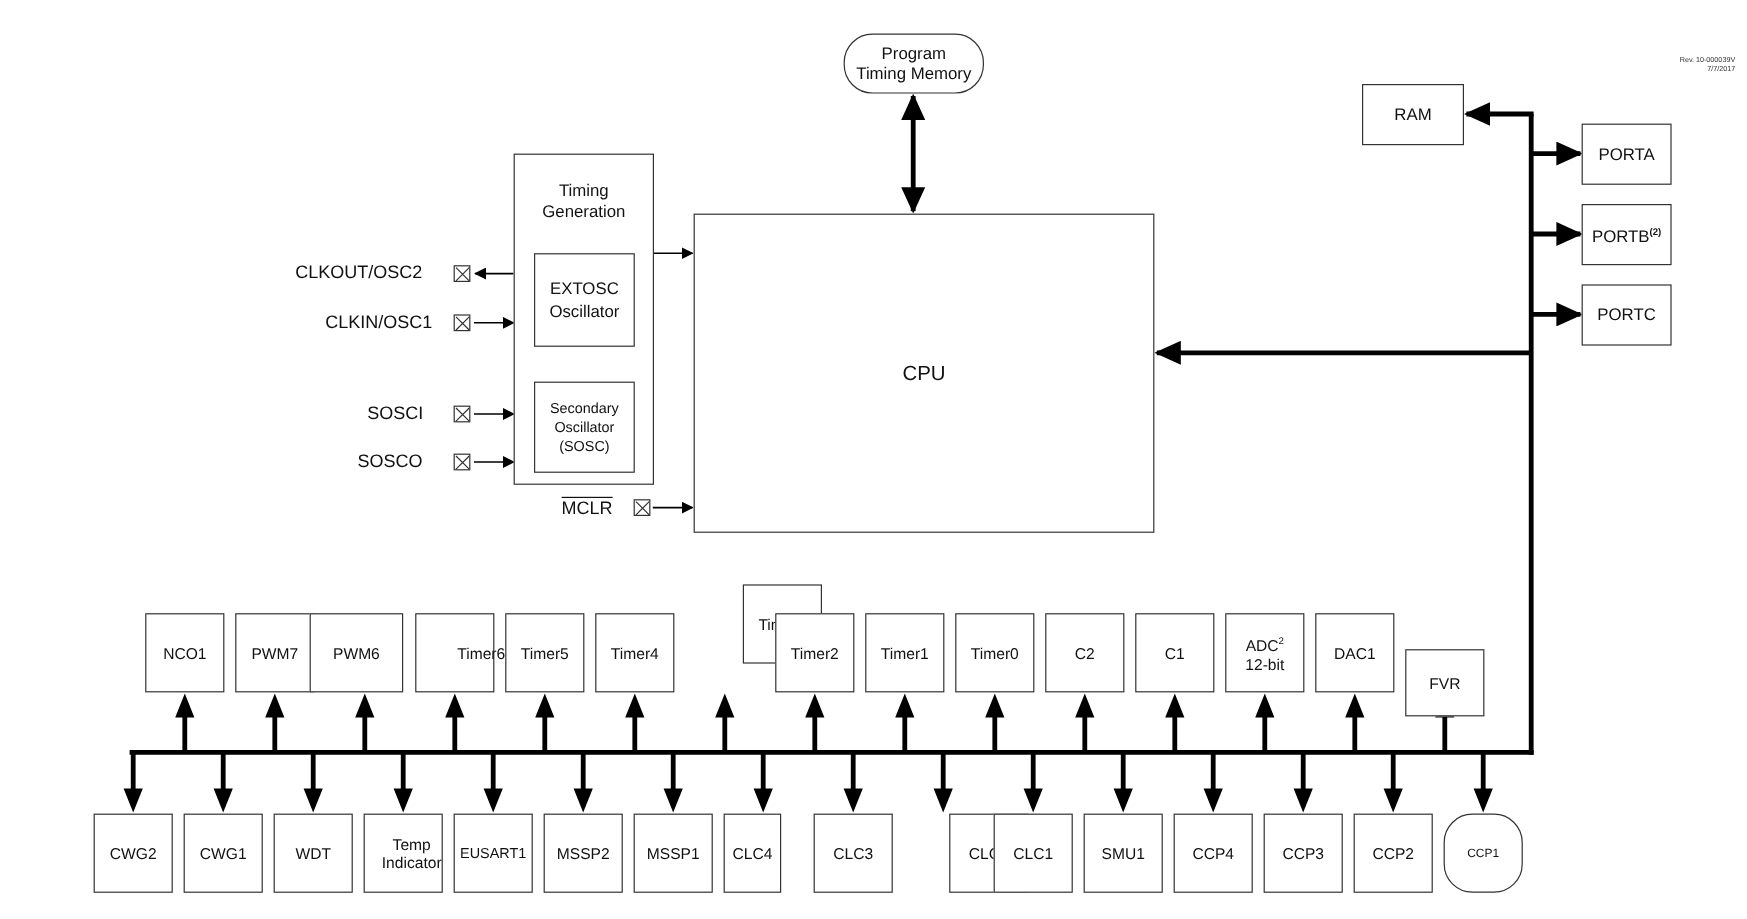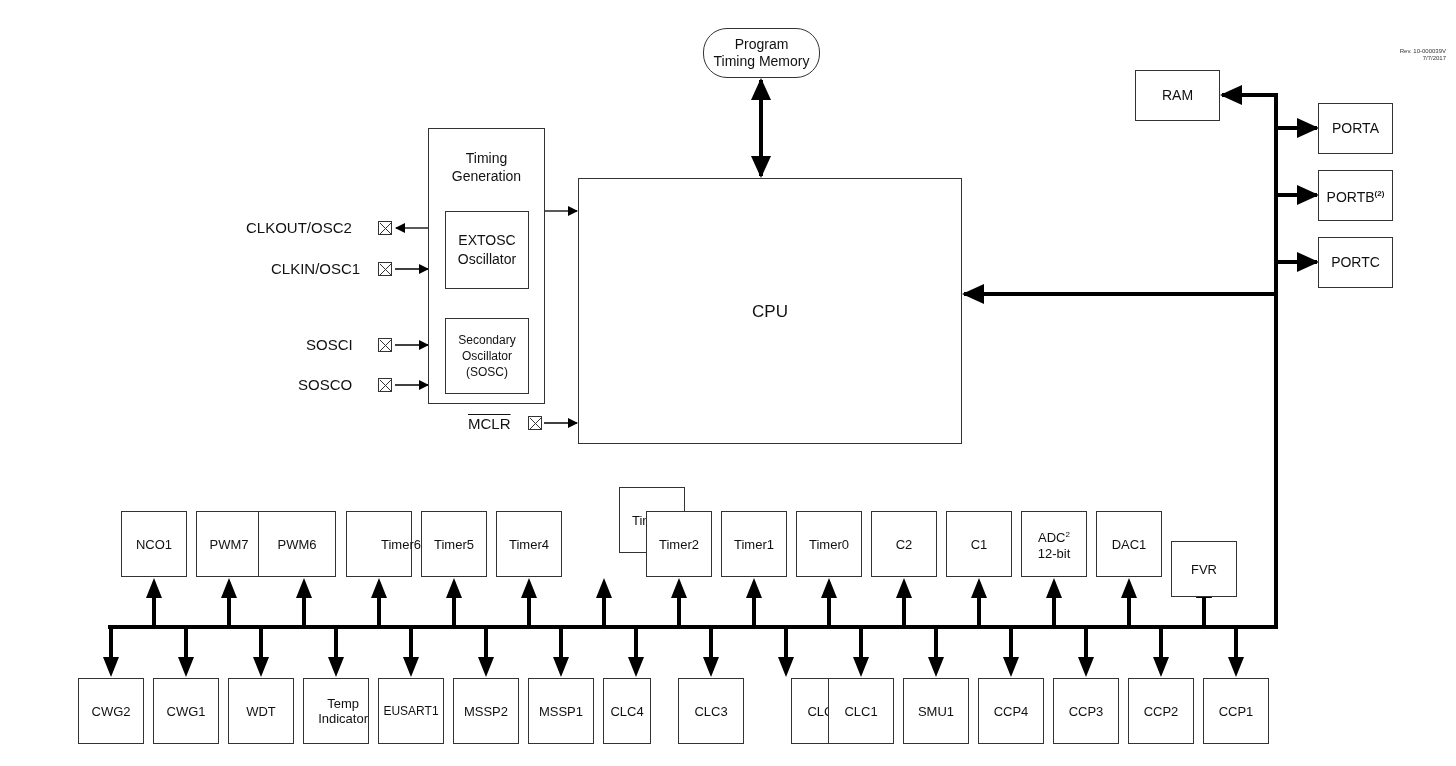--- a/index.html
+++ b/index.html
@@ -352,18 +352,18 @@
     <div class="box" style="left: 1053px; top: 678px; width: 66px; height: 66px; font-size: 13px;">
       <div>
         <div><span>CCP3</span></div>
       </div>
     </div>
     <div class="box" style="left: 1128px; top: 678px; width: 66px; height: 66px; font-size: 13px;">
       <div>
         <div><span>CCP2</span></div>
       </div>
     </div>
-    <div class="box" style="left: 1203px; top: 678px; width: 66px; height: 66px; font-size: 13px;">
+    <div class="box" style="left: 1203px; top: 678px; width: 66px; height: 66px; font-size: 10px; border-radius: 24px;">
       <div>
         <div><span>CCP1</span></div>
       </div>
     </div>
   </div>
 
 </body></html>

